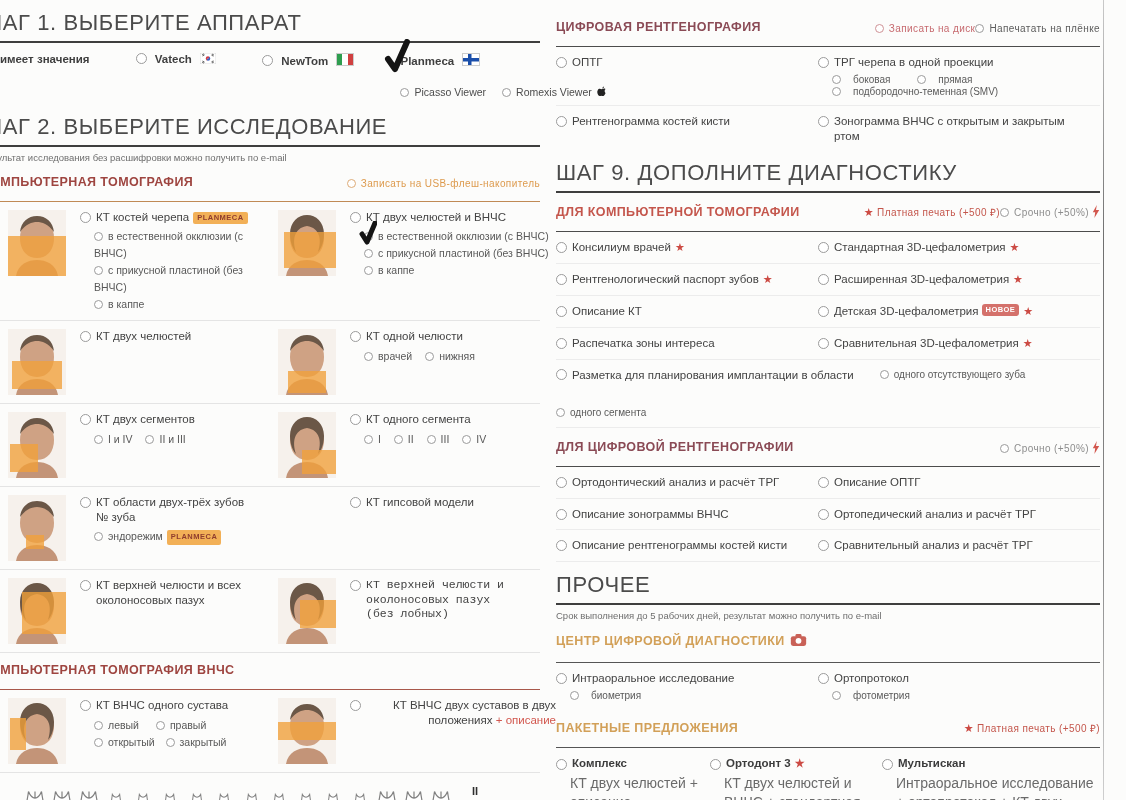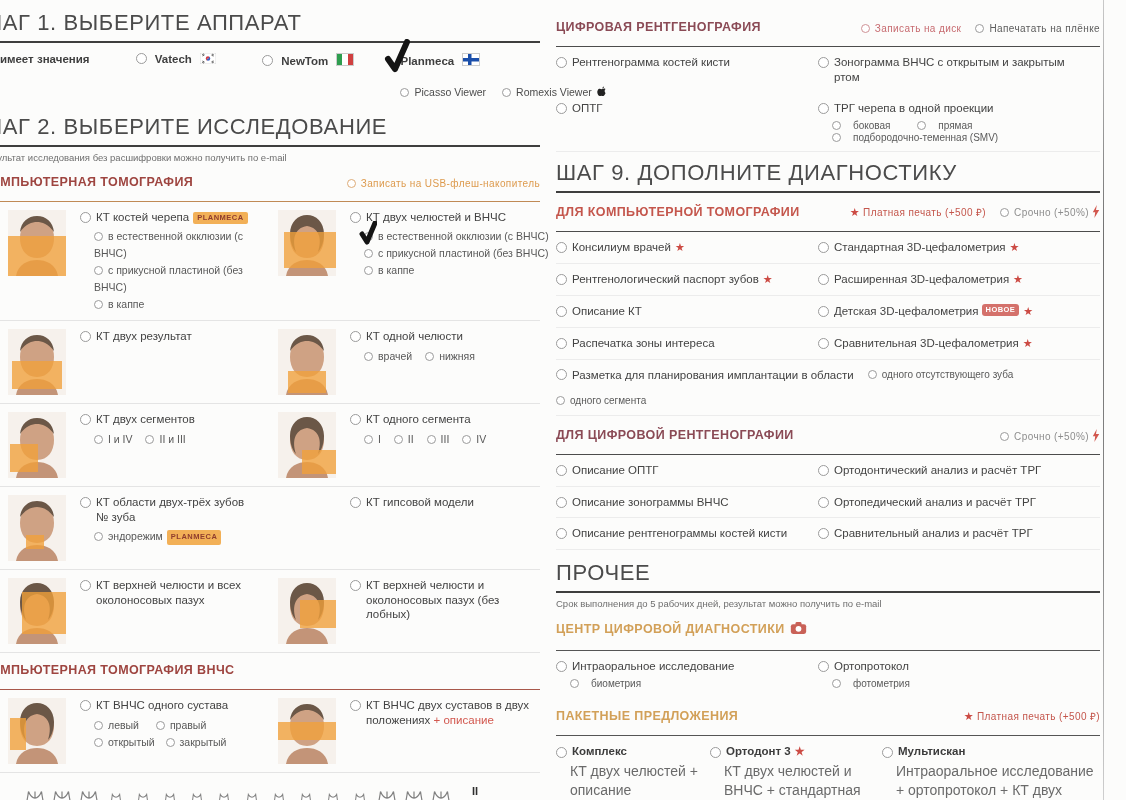--- a/index.html
+++ b/index.html
@@ -9,21 +9,21 @@
   
   .left-col{position:absolute;left:-18px;top:10px;width:558px;}
   .right-col{position:absolute;left:556px;top:20px;width:544px;}
   
   .big-title{font-size:22px;letter-spacing:.6px;color:#4b4b4b;white-space:nowrap;}
   .title-rule{border-bottom:2px solid #3e3e3e;margin-top:5px;}
   .subtitle{font-size:9.5px;color:#6e6e6e;margin-top:5px;}
   
   .sec{display:flex;justify-content:space-between;align-items:flex-end;padding-bottom:12px;margin-top:12px;
        font-size:12.5px;font-weight:bold;letter-spacing:.4px;}
-  .sec .notes{font-weight:normal;font-size:10px;display:flex;gap:14px;align-items:center;white-space:nowrap;}
+  .sec .notes{font-weight:normal;font-size:10px;display:flex;align-items:center;white-space:nowrap;}
   .sec.redbrown{color:#9e4540;border-bottom:1.5px solid #c08a55;}
   .sec.maroon{color:#8a4a55;border-bottom:1.5px solid #4c4c4c;}
   .sec.red{color:#c4564c;border-bottom:1.5px solid #4c4c4c;}
   .sec.gold{color:#d2a058;border-bottom:1.5px solid #555;}
   .note-orange{color:#dd9a4d;}
   .note-pink{color:#c76b70;}
   .note-gray{color:#5c5c5c;}
   .note-red{color:#c4564c;}
   .note-dim{color:#8d8d8d;}
   
@@ -67,21 +67,21 @@
   .quad-label.top{top:-4px;}
   .tooth{height:42px;width:22px;}
   .tooth.molar{width:26px;}
   
   .pair-row{display:grid;grid-template-columns:262px 1fr;border-bottom:1px solid #ececec;
             padding:8px 0;font-size:11.5px;color:#434343;}
   .pair-row .item{display:flex;align-items:flex-start;line-height:1.3;padding-right:8px;}
   .pair-row .radio{margin-top:2px;}
   .item-subs{margin:3px 0 0 14px;font-size:10px;color:#5a5a5a;}
   .item-subs span{margin-right:12px;white-space:nowrap;}
-  .fullrow{display:flex;align-items:center;gap:14px;font-size:11.5px;color:#434343;padding:9px 0;border-bottom:1px solid #ececec;flex-wrap:wrap;}
+  .fullrow{display:flex;align-items:center;gap:26px;font-size:11.5px;color:#434343;padding:9px 0;border-bottom:1px solid #ececec;flex-wrap:wrap;}
   .fullrow .sub-opt{font-size:10px;color:#5a5a5a;}
   .cam{display:inline-block;vertical-align:-2px;margin-left:5px;}
   
   .pkg-grid{display:grid;grid-template-columns:146px 164px 1fr;column-gap:8px;}
   .pkg{padding:9px 0;font-size:11.5px;border-bottom:1px solid #efefef;}
   .pkg .name{font-weight:bold;color:#3c3c3c;display:flex;align-items:flex-start;text-align:center;}
   .pkg .name .radio{margin-top:2px;}
   .pkg .desc{font-size:14px;color:#6a6a6a;line-height:1.35;margin:4px 0 0 14px;}
   .pkg .psubs{font-size:10px;color:#5a5a5a;margin:4px 0 0 14px;}
   .pkg .psubs span{margin-right:10px;white-space:nowrap;}
@@ -199,21 +199,21 @@
         <svg viewBox="0 0 58 66">
             <path d="M29,8 C40,8 46,17 46,28 C46,39 40,48 29,48 C18,48 12,39 12,28 C12,17 18,8 29,8 Z" fill="#cfa284"></path>
             <path d="M8,66 C10,54 20,50 29,50 C38,50 48,54 50,66 Z" fill="#c39478"></path>
             <path d="M29,6 C38,6 45,12 46,22 C40,14 34,12 29,12 C24,12 18,14 12,22 C13,12 20,6 29,6 Z" fill="#6b5747"></path>
           </svg>
         <div class="hl" style="left:4px;right:4px;top:32px;bottom:6px;"></div>
       </div>
       <div class="optcell">
         <div class="opt-main">
           <span class="radio"></span>
-          <span>КТ двух результат</span>
+          <span>КТ двух челюстей</span>
         </div>
       </div>
       <div class="photo">
         <svg viewBox="0 0 58 66">
             <path d="M29,8 C40,8 46,17 46,28 C46,39 40,48 29,48 C18,48 12,39 12,28 C12,17 18,8 29,8 Z" fill="#cfa284"></path>
             <path d="M8,66 C10,54 20,50 29,50 C38,50 48,54 50,66 Z" fill="#c39478"></path>
             <path d="M29,6 C38,6 45,12 46,22 C40,14 34,12 29,12 C24,12 18,14 12,22 C13,12 20,6 29,6 Z" fill="#6b5747"></path>
           </svg>
         <div class="hl" style="left:10px;right:10px;top:42px;bottom:2px;"></div>
       </div>
@@ -316,21 +316,21 @@
         <svg viewBox="0 0 58 66">
             <path d="M29,8 C40,8 46,17 46,28 C46,39 40,48 29,48 C18,48 12,39 12,28 C12,17 18,8 29,8 Z" fill="#cfa284"></path>
             <path d="M8,66 C10,54 20,50 29,50 C38,50 48,54 50,66 Z" fill="#c39478"></path>
             <path d="M29,5 C20,5 12,12 12,24 C12,34 16,40 18,42 C14,30 16,18 29,16 C42,18 44,30 40,42 C42,40 46,34 46,24 C46,12 38,5 29,5 Z" fill="#6b5747"></path>
           </svg>
         <div class="hl" style="left:22px;right:0;top:22px;bottom:16px;"></div>
       </div>
       <div class="optcell wide">
         <div class="opt-main">
           <span class="radio"></span>
-          <span style="max-width:150px;display:inline-block;">КТ верхней челюсти и околоносовых пазух (без лобных)</span>
+          <span style="max-width:150px;display:inline-block;font-family:Liberation Mono, monospace;">КТ верхней челюсти и околоносовых пазух (без лобных)</span>
         </div>
       </div>
     </div>
 
     <div class="sec redbrown" style="margin-top:10px;border-bottom-color:#a8574a;">
       <span>КОМПЬЮТЕРНАЯ ТОМОГРАФИЯ ВНЧС</span>
     </div>
 
     <div class="ct-row" style="border-bottom:1px solid #e4e4e4;">
       <div class="photo">
@@ -361,21 +361,21 @@
         <svg viewBox="0 0 58 66">
             <path d="M29,8 C40,8 46,17 46,28 C46,39 40,48 29,48 C18,48 12,39 12,28 C12,17 18,8 29,8 Z" fill="#cfa284"></path>
             <path d="M8,66 C10,54 20,50 29,50 C38,50 48,54 50,66 Z" fill="#c39478"></path>
             <path d="M29,6 C38,6 45,12 46,22 C40,14 34,12 29,12 C24,12 18,14 12,22 C13,12 20,6 29,6 Z" fill="#6b5747"></path>
           </svg>
         <div class="hl" style="left:-6px;right:-6px;top:24px;height:18px;"></div>
       </div>
       <div class="optcell wide">
         <div class="opt-main">
           <span class="radio"></span>
-          <span style="max-width:190px;display:inline-block;"><span>КТ ВНЧС двух суставов в двух положениях</span>
+          <span style="max-width:190px;display:inline-block;text-align:right;"><span>КТ ВНЧС двух суставов в двух положениях</span>
           <span class="plus-desc">+ описание</span></span>
         </div>
       </div>
     </div>
 
     <div class="teeth-chart">
       <div class="quad-label top">II</div>
       <div class="t-row" id="teeth-upper">
           <div class="tooth-cell">
             <svg class="tooth molar" viewBox="0 0 24 38">
@@ -513,45 +513,45 @@
   <div class="right-col">
 
     <div class="sec maroon" style="margin-top:0;">
       <span>ЦИФРОВАЯ РЕНТГЕНОГРАФИЯ</span>
       <span class="notes">
         <span class="note-pink"><span class="radio sm" style="border-color:#cf9296;"></span><span>Записать на диск</span></span>
         <span class="note-gray"><span class="radio sm"></span><span>Напечатать на плёнке</span></span>
       </span>
     </div>
 
-    <div class="pair-row" style="border-bottom:none;">
-      <div class="item">
-        <span class="radio"></span>
-          <span>Рентгенограмма костей кисти</span>
-      </div>
-      <div class="item">
-        <span class="radio"></span>
-          <span>Зонограмма ВНЧС с открытым и закрытым ртом</span>
-      </div>
-    </div>
     <div class="pair-row">
       <div class="item">
         <span class="radio"></span>
           <span>ОПТГ</span>
       </div>
       <div>
         <div class="item">
           <span class="radio"></span>
             <span>ТРГ черепа в одной проекции</span>
         </div>
         <div class="item-subs">
           <span><span class="radio sm"></span><span>боковая</span></span>
           <span><span class="radio sm"></span><span>прямая</span></span>
           <span><span class="radio sm"></span><span>подбородочно-теменная (SMV)</span></span>
         </div>
+      </div>
+    </div>
+    <div class="pair-row" style="border-bottom:none;">
+      <div class="item">
+        <span class="radio"></span>
+          <span>Рентгенограмма костей кисти</span>
+      </div>
+      <div class="item">
+        <span class="radio"></span>
+          <span>Зонограмма ВНЧС с открытым и закрытым ртом</span>
       </div>
     </div>
 
     <div class="big-title" style="margin-top:8px;">ШАГ 9. ДОПОЛНИТЕ ДИАГНОСТИКУ</div>
     <div class="title-rule"></div>
 
     <div class="sec red">
       <span>ДЛЯ КОМПЬЮТЕРНОЙ ТОМОГРАФИИ</span>
       <span class="notes">
         <span class="note-red"><span class="star" style="margin:0 3px 0 0;">★</span><span>Платная печать (+500 ₽)</span></span>
@@ -619,25 +619,25 @@
       <span class="notes">
         <span class="note-dim"><span class="radio sm"></span><span>Срочно (+50%)</span><svg class="bolt" width="8" height="13" viewBox="0 0 10 16">
               <path d="M6,0 L1,9 H4 L3,16 L9,6 H5 Z" fill="#d2574e"></path>
             </svg></span>
       </span>
     </div>
 
     <div class="pair-row">
       <div class="item">
           <span class="radio"></span>
+          <span>Ортодонтический анализ и расчёт ТРГ</span>
+        </div>
+      <div class="item">
+          <span class="radio"></span>
           <span>Описание ОПТГ</span>
-        </div>
-      <div class="item">
-          <span class="radio"></span>
-          <span>Ортодонтический анализ и расчёт ТРГ</span>
         </div>
     </div>
     <div class="pair-row">
       <div class="item">
           <span class="radio"></span>
           <span>Описание зонограммы ВНЧС</span>
         </div>
       <div class="item">
           <span class="radio"></span>
           <span>Ортопедический анализ и расчёт ТРГ</span>

